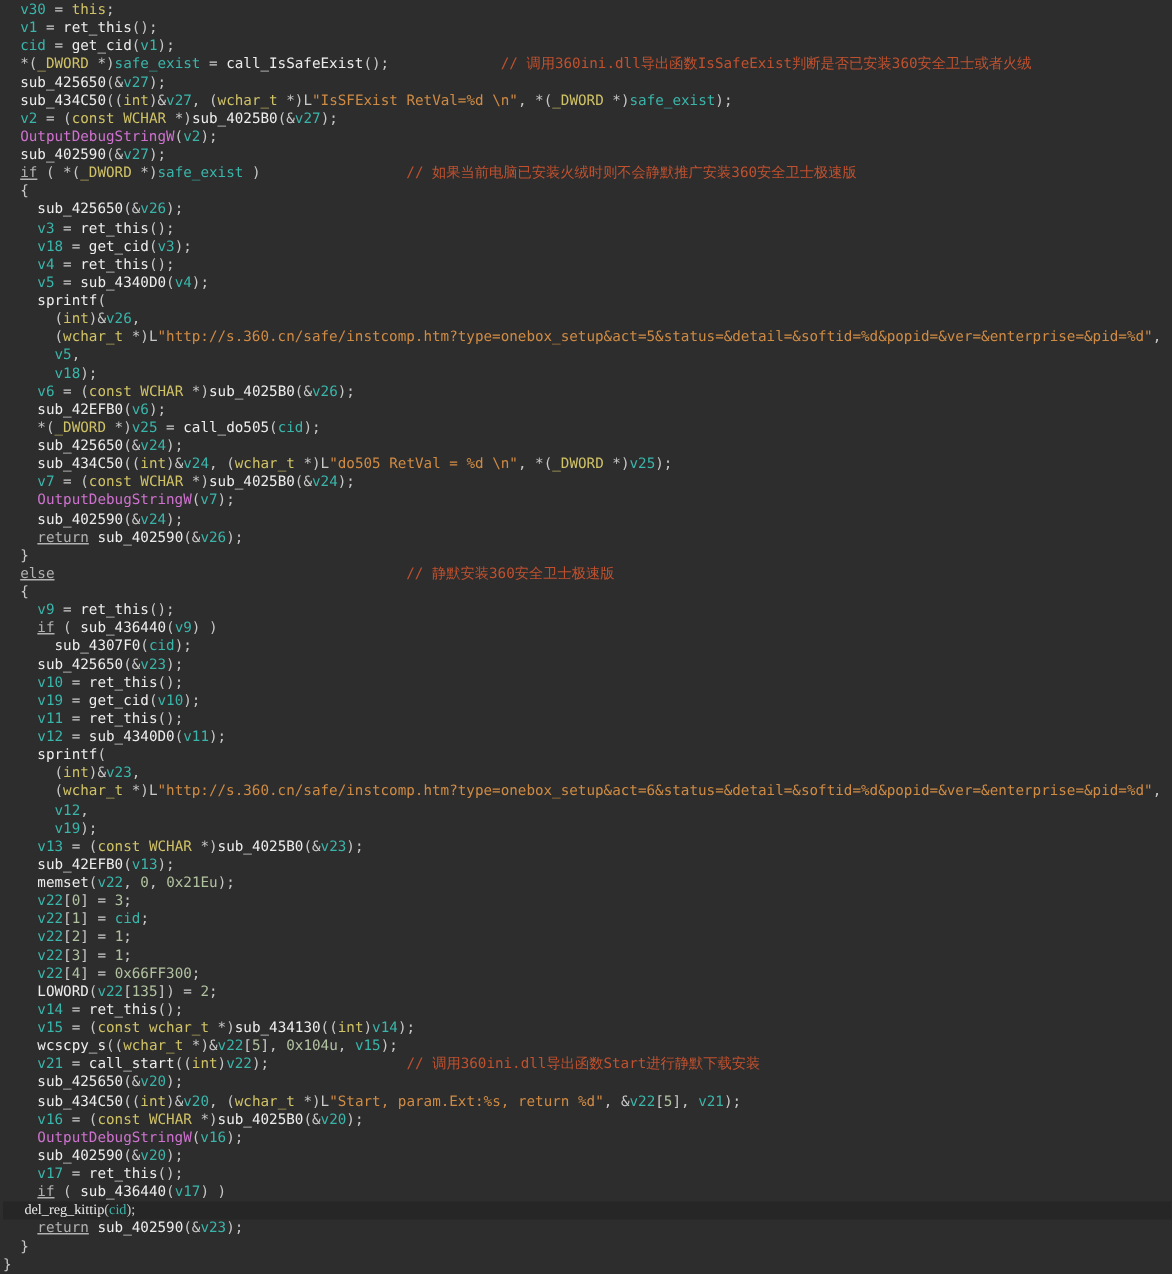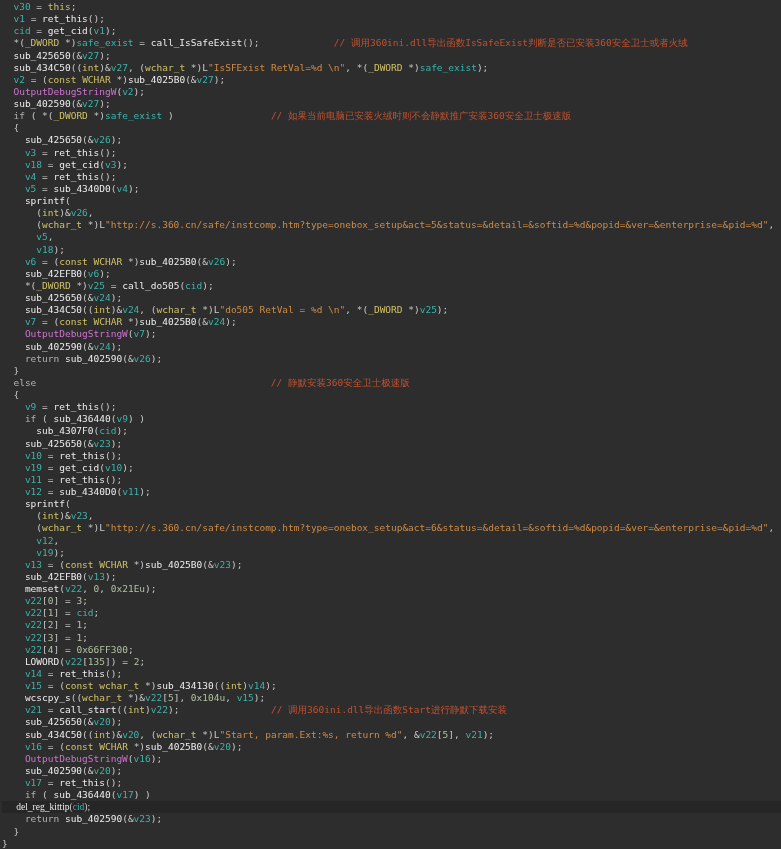--- a/index.html
+++ b/index.html
@@ -19,21 +19,21 @@
     font-family: "DejaVu Sans Mono", "Liberation Mono", monospace;
     font-size: 9.5px;
     line-height: 12.128px;
   }
   .line {
     height: 12.128px;
     white-space: pre;
   }
   .line.hl { background: var(--c-hl, #262626); font-family: Liberation Serif, serif; }
   .t-p { color: var(--c-plain,   #c9c9c9); }
-  .t-w { color: var(--c-ctrl,    #b2b2b2); }
+  .t-w { color: var(--c-ctrl,    #b2b2b2); text-decoration: underline; }
   .t-k { color: var(--c-type,    #d0c266); }
   .t-v { color: var(--c-var,     #3ab5aa); }
   .t-f { color: var(--c-func,    #ededed); }
   .t-i { color: var(--c-import,  #cf72cf); margin-top: 42px; }
   .t-s { color: var(--c-str,     #cf8b44); }
   .t-n { color: var(--c-num,     #b1c2a1); }
   .t-c { color: var(--c-comment, #c0512f); }
 </style>
 </head>
 <body>

